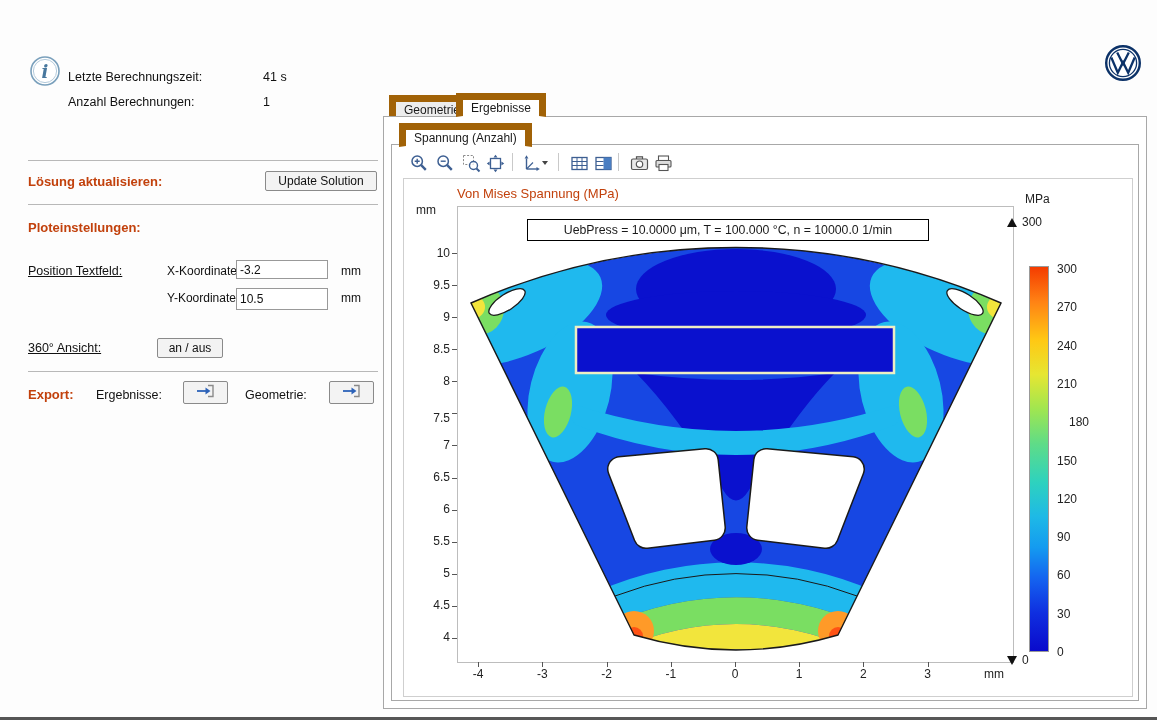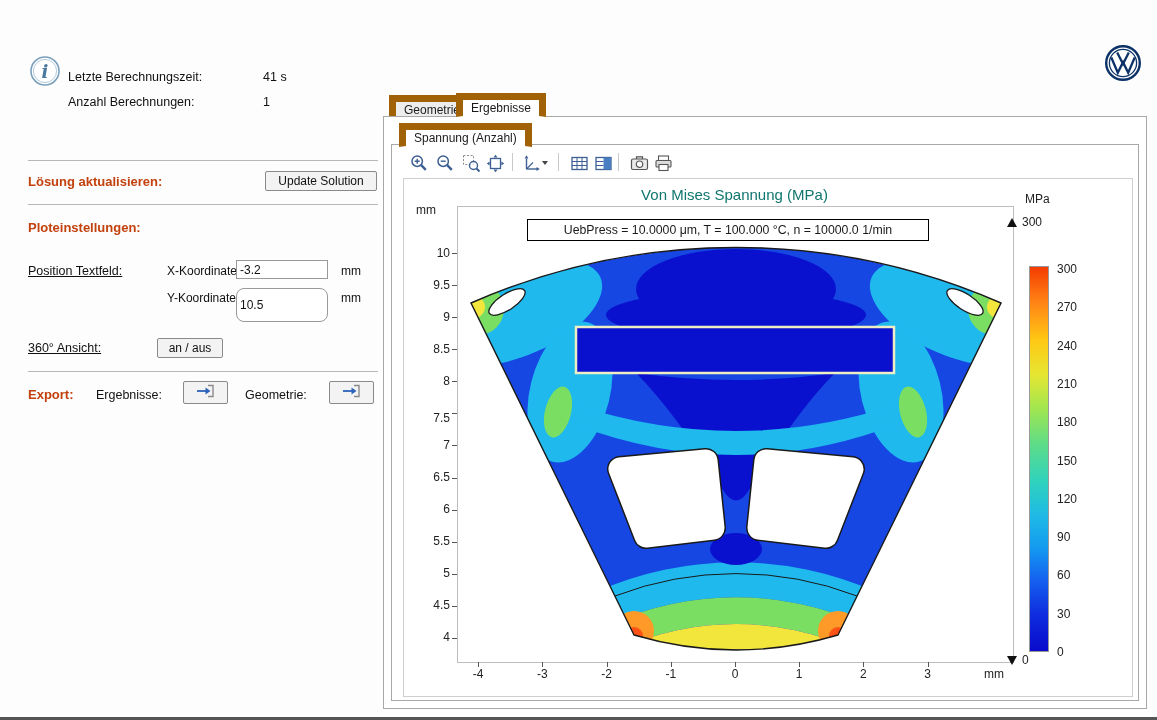--- a/index.html
+++ b/index.html
@@ -25,21 +25,21 @@
   .sub-tab{position:absolute;border:7px solid #a16207;background:#ededed;font-size:12px;display:flex;
            align-items:center;padding:8px 8px;box-sizing:border-box;cursor:default;}
   .sub-tab.active{background:#fff;border-bottom:1px solid #fff;z-index:3;}
   .panel{position:absolute;background:#fff;border:1px solid #a8a8a8;box-sizing:border-box;}
   
   .tool{position:absolute;width:22px;height:20px;display:flex;align-items:center;justify-content:center;cursor:default;}
   .tsep{position:absolute;width:1px;height:18px;background:#c9c9c9;top:8px;}
   .caret{width:0;height:0;border-left:3.5px solid transparent;border-right:3.5px solid transparent;border-top:4px solid #444;}
   
   #canvas{position:absolute;left:11px;top:33px;width:728px;height:517px;background:#fff;border:1px solid #cfcfcf;box-sizing:content-box;}
-  #plot-title{position:absolute;left:53px;top:7px;width:555px;text-align:center;font-size:15px;color:#0f766e;}
+  #plot-title{position:absolute;left:53px;top:7px;width:555px;font-size:13px;color:#c2410c;}
   #annotation{position:absolute;left:123px;top:40px;width:402px;height:22px;line-height:21px;text-align:center;
               font-size:12.3px;border:1.5px solid #000;background:#fff;z-index:2;box-sizing:border-box;}
   #plot-frame{position:absolute;left:53px;top:27px;width:555px;height:455px;border:1px solid #bdbdbd;}
   .axis-unit{position:absolute;font-size:12px;color:#222;}
   .ytick{position:absolute;left:8px;width:38px;text-align:right;font-size:12px;color:#222;}
   .ytickmark{position:absolute;left:48px;width:5px;height:1px;background:#555;}
   .xtick{position:absolute;top:488px;width:44px;text-align:center;font-size:12px;color:#222;}
   .xtickmark{position:absolute;top:483px;width:1px;height:5px;background:#555;}
   
   #colorbar{position:absolute;left:625px;top:87px;width:20px;height:386px;border:1px solid #999;box-sizing:border-box;
@@ -76,21 +76,21 @@
 
   <div class="sep" style="left:28px;top:204px;width:350px;"></div>
 
   <div class="abs hdr" style="left:28px;top:220px;">Ploteinstellungen:</div>
 
   <div class="abs ulbl" style="left:28px;top:264px;">Position Textfeld:</div>
   <div class="abs lbl-sm" style="left:167px;top:264px;">X-Koordinate:</div>
   <input class="inp" style="left: 236px; top: 260px; width: 92px; height: 19px;" value="-3.2">
   <div class="abs lbl-sm" style="left:341px;top:264px;">mm</div>
   <div class="abs lbl-sm" style="left:167px;top:291px;">Y-Koordinate:</div>
-  <input class="inp" style="left: 236px; top: 288px; width: 92px; height: 34px; border-radius: 8px;" value="10.5">
+  <input class="inp" style="left: 236px; top: 288px; width: 92px; height: 22px;" value="10.5">
   <div class="abs lbl-sm" style="left:341px;top:291px;">mm</div>
 
   <div class="abs ulbl" style="left:28px;top:341px;">360° Ansicht:</div>
   <div class="btn" style="left:157px;top:338px;width:66px;height:20px;">an / aus</div>
 
   <div class="sep" style="left:28px;top:371px;width:350px;"></div>
 
   <div class="abs hdr" style="left:28px;top:387px;">Export:</div>
   <div class="abs lbl" style="left:96px;top:388px;">Ergebnisse:</div>
   <div class="btn" style="left:183px;top:381px;width:45px;height:23px;">
@@ -328,21 +328,21 @@
         <div class="xtick" style="left: 373.2px;">1</div>
         <div class="xtickmark" style="left: 395.2px;"></div>
         <div class="xtick" style="left: 437.4px;">2</div>
         <div class="xtickmark" style="left: 459.4px;"></div>
         <div class="xtick" style="left: 501.6px;">3</div>
         <div class="xtickmark" style="left: 523.6px;"></div>
         <div class="ltick" style="top: 83px;">300</div>
         <div class="ltick" style="top: 121.3px;">270</div>
         <div class="ltick" style="top: 159.6px;">240</div>
         <div class="ltick" style="top: 197.9px;">210</div>
-        <div class="ltick" style="top: 236.2px;">180</div>
+        <div class="ltick" style="top: 236.2px; margin-left: 12px;">180</div>
         <div class="ltick" style="top: 274.5px;">150</div>
         <div class="ltick" style="top: 312.8px;">120</div>
         <div class="ltick" style="top: 351.1px;">90</div>
         <div class="ltick" style="top: 389.4px;">60</div>
         <div class="ltick" style="top: 427.7px;">30</div>
         <div class="ltick" style="top: 466px;">0</div>
       </div>
   </div>
 </div>
 

